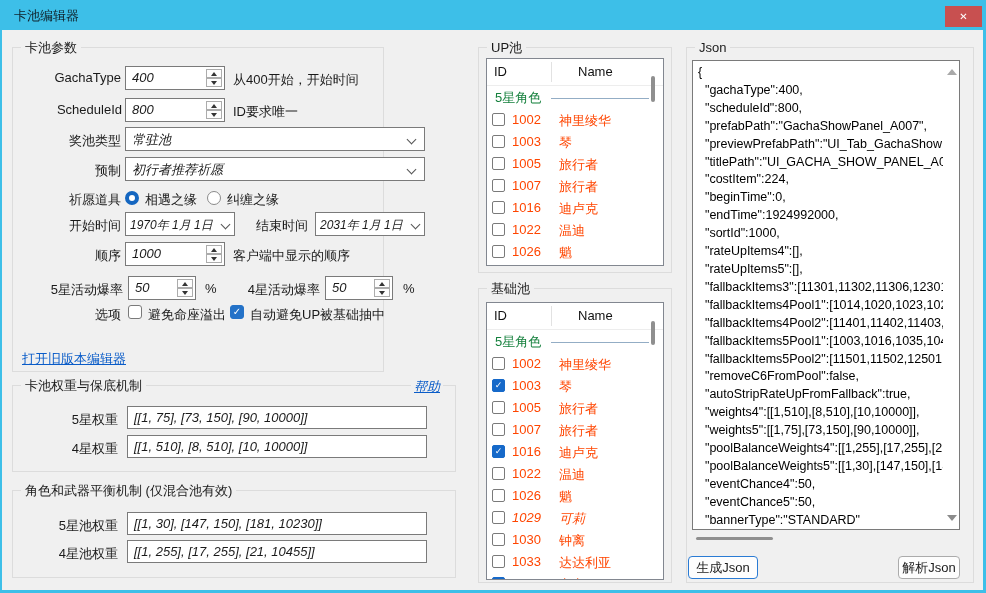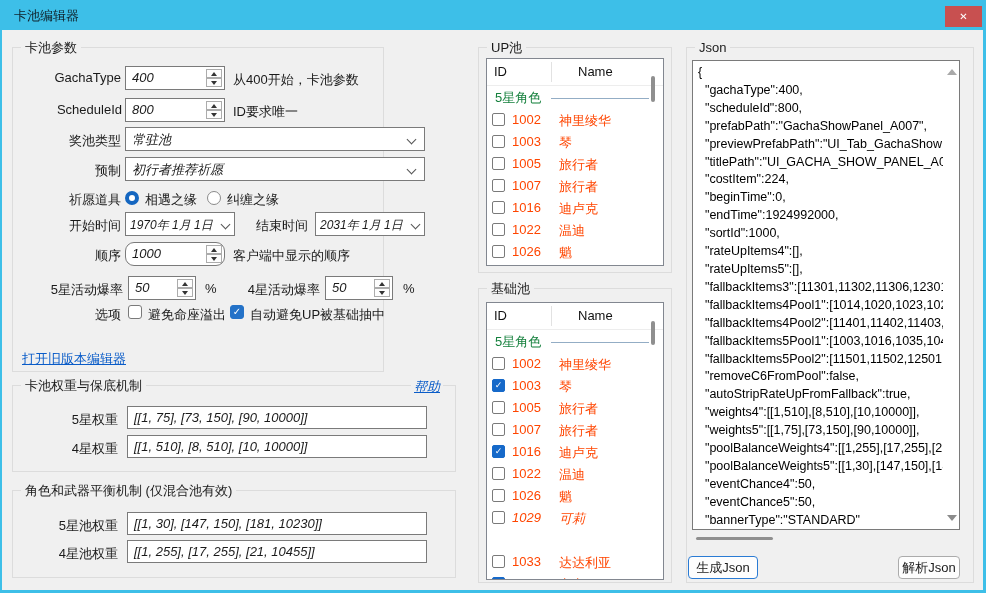--- a/index.html
+++ b/index.html
@@ -85,21 +85,21 @@
   <span class="val">400</span>
   <span class="btns">
     <span class="sb up">
         <i class="tri-up"></i>
       </span>
     <span class="sb dn">
         <i class="tri-dn"></i>
       </span>
   </span>
 </div>
-<span class="hint" style="left:233px;top:71px;">从400开始，卡池参数</span>
+<span class="hint" style="left:233px;top:71px;">从400开始，开始时间</span>
 
 <span class="lbl" style="left:0;top:102px;width:122px;">ScheduleId</span>
 <div class="spin" style="left:125px;top:98px;width:100px;">
   <span class="val">800</span>
   <span class="btns">
     <span class="sb up">
         <i class="tri-up"></i>
       </span>
     <span class="sb dn">
         <i class="tri-dn"></i>
@@ -131,21 +131,21 @@
   <span class="val" style="font-size:12px;top:4px;left:4px;">1970年 1月 1日</span>
   <i class="chev" style="right:5px;"></i>
 </div>
 <span class="lbl" style="left:235px;top:217px;width:73px;">结束时间</span>
 <div class="combo" style="left:315px;top:212px;width:110px;">
   <span class="val" style="font-size:12px;top:4px;left:4px;">2031年 1月 1日</span>
   <i class="chev" style="right:5px;"></i>
 </div>
 
 <span class="lbl" style="left:0;top:247px;width:121px;">顺序</span>
-<div class="spin" style="left:125px;top:242px;width:100px;border-radius:9px;">
+<div class="spin" style="left:125px;top:242px;width:100px;">
   <span class="val">1000</span>
   <span class="btns">
     <span class="sb up">
         <i class="tri-up"></i>
       </span>
     <span class="sb dn">
         <i class="tri-dn"></i>
       </span>
   </span>
 </div>
@@ -310,20 +310,25 @@
       </div>
       <div class="lrow" style="top: 132px;">
         <span class="cb"></span>
         <span class="rid">1026</span>
         <span class="rname">魈</span>
       </div>
       <div class="lrow" style="top: 154px; font-style: italic;">
         <span class="cb"></span>
         <span class="rid">1029</span>
         <span class="rname">可莉</span>
+      </div>
+      <div class="lrow" style="top: 176px;">
+        <span class="cb"></span>
+        <span class="rid">1030</span>
+        <span class="rname">钟离</span>
       </div>
       <div class="lrow" style="top: 198px;">
         <span class="cb"></span>
         <span class="rid">1033</span>
         <span class="rname">达达利亚</span>
       </div>
       <div class="lrow" style="top: 220px;">
         <span class="cb on">✓</span>
         <span class="rid">1035</span>
         <span class="rname">七七</span>

